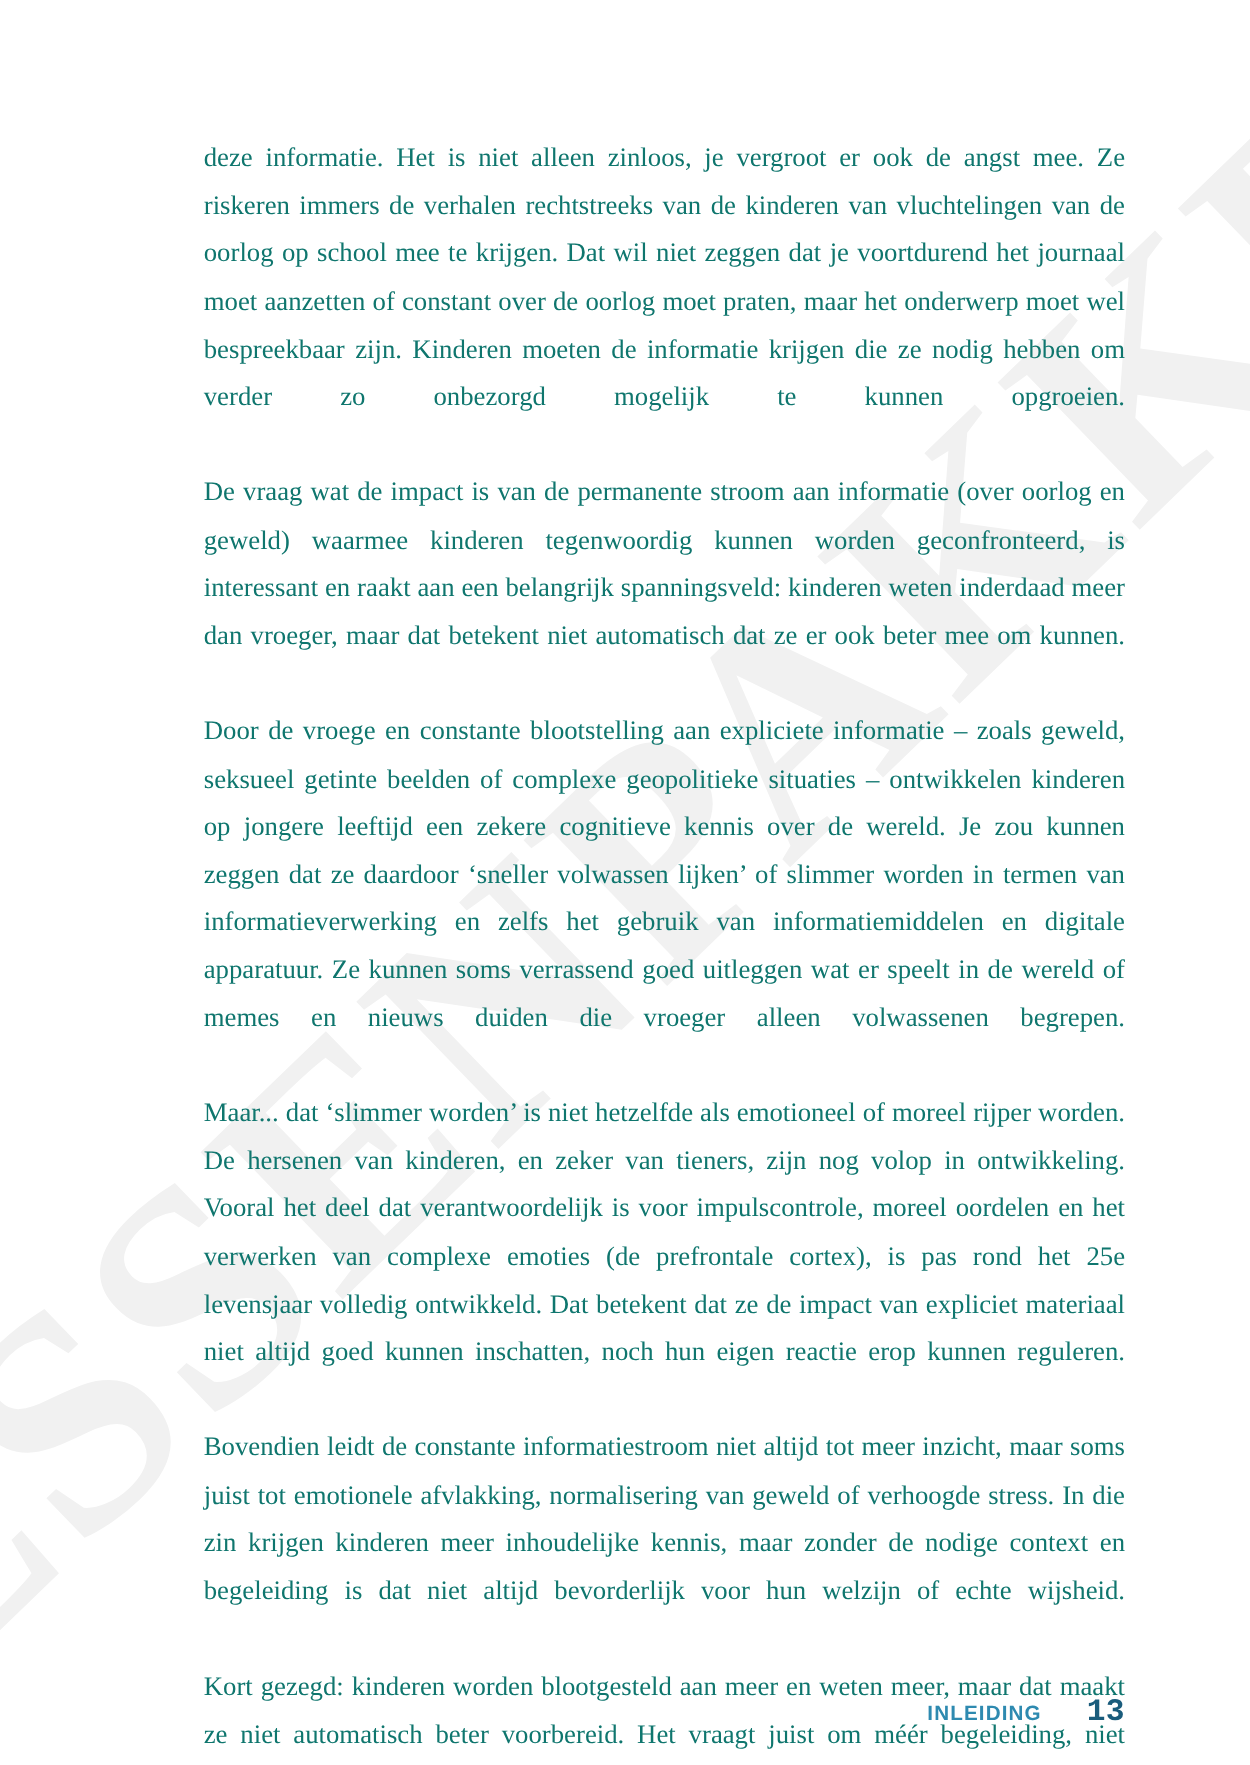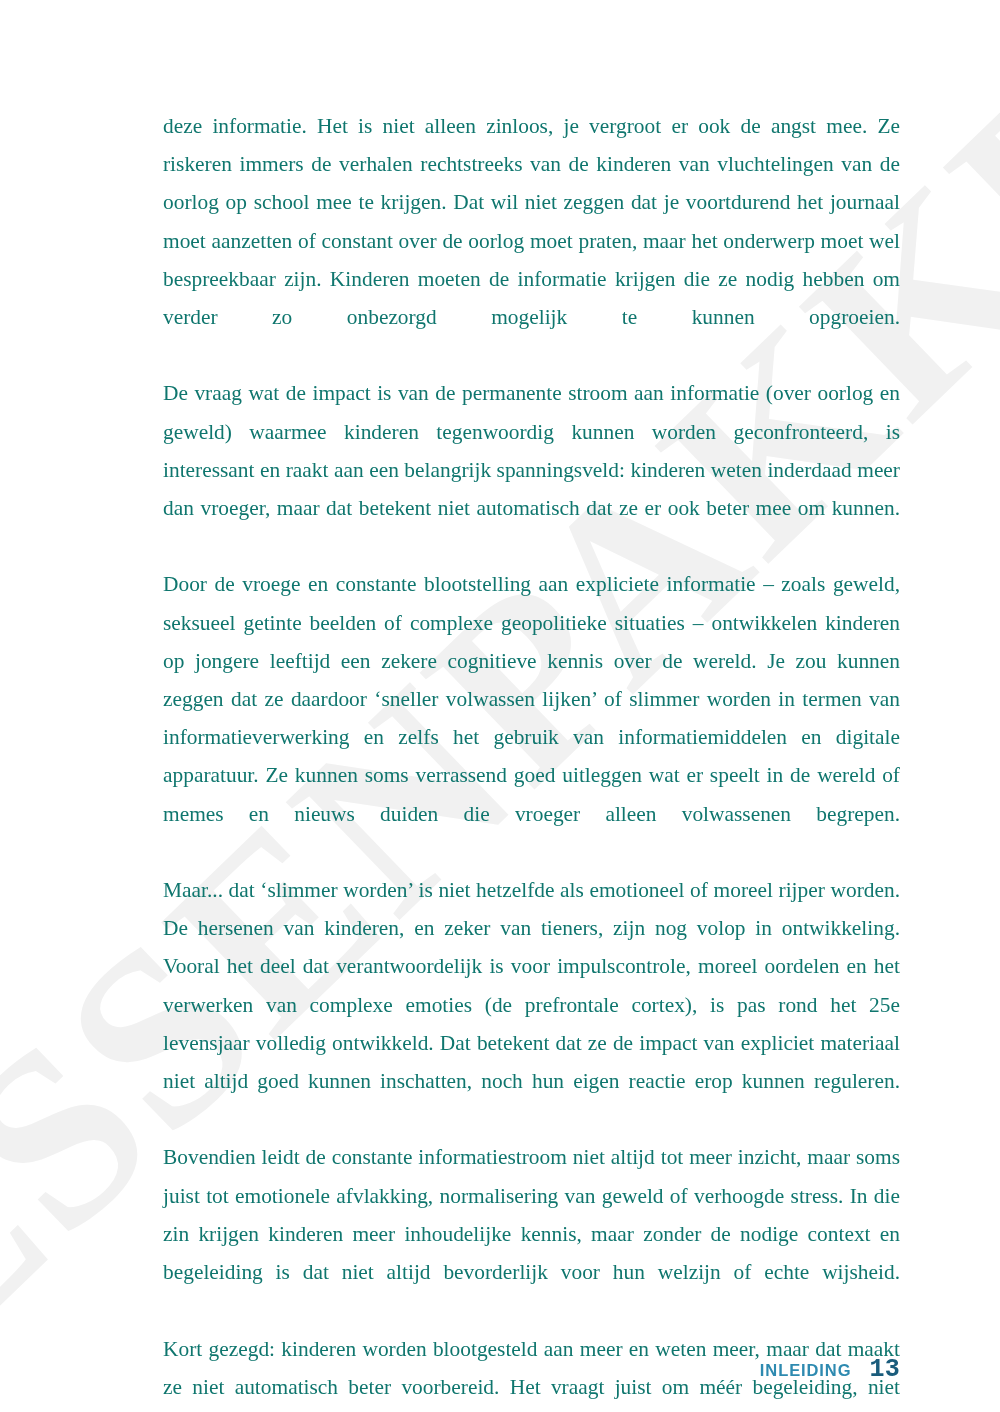--- a/index.html
+++ b/index.html
@@ -82,21 +82,21 @@
     height: 120px;
     z-index: 2;
   }
 
   .footer-inner {
     position: absolute;
     right: 100px;
     bottom: 28px;
     display: flex;
     align-items: baseline;
-    gap: 18px;
+    gap: 36px;
   }
 
   .section-label {
     font-family: "Liberation Sans", "DejaVu Sans", sans-serif;
     font-size: 16.5px;
     font-weight: 600;
     letter-spacing: 0.9px;
     color: #2e8ab0;
   }
 

